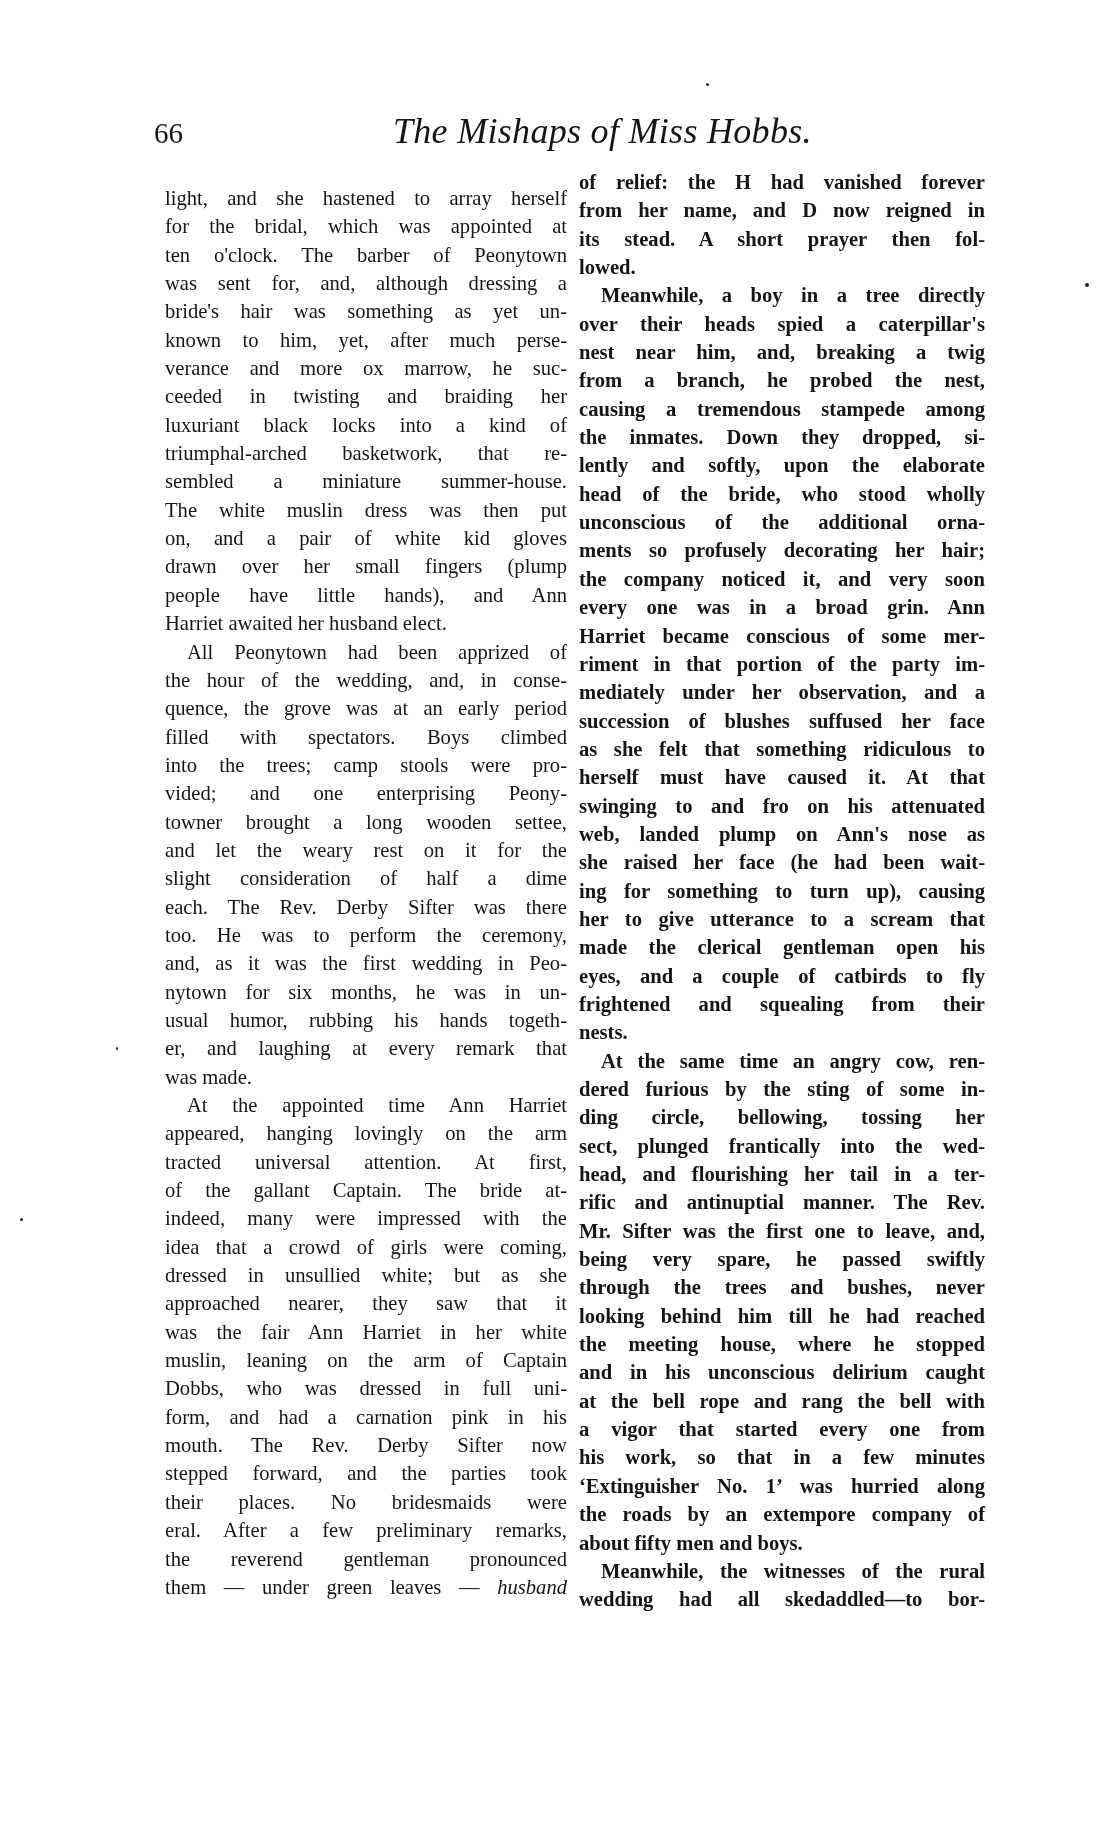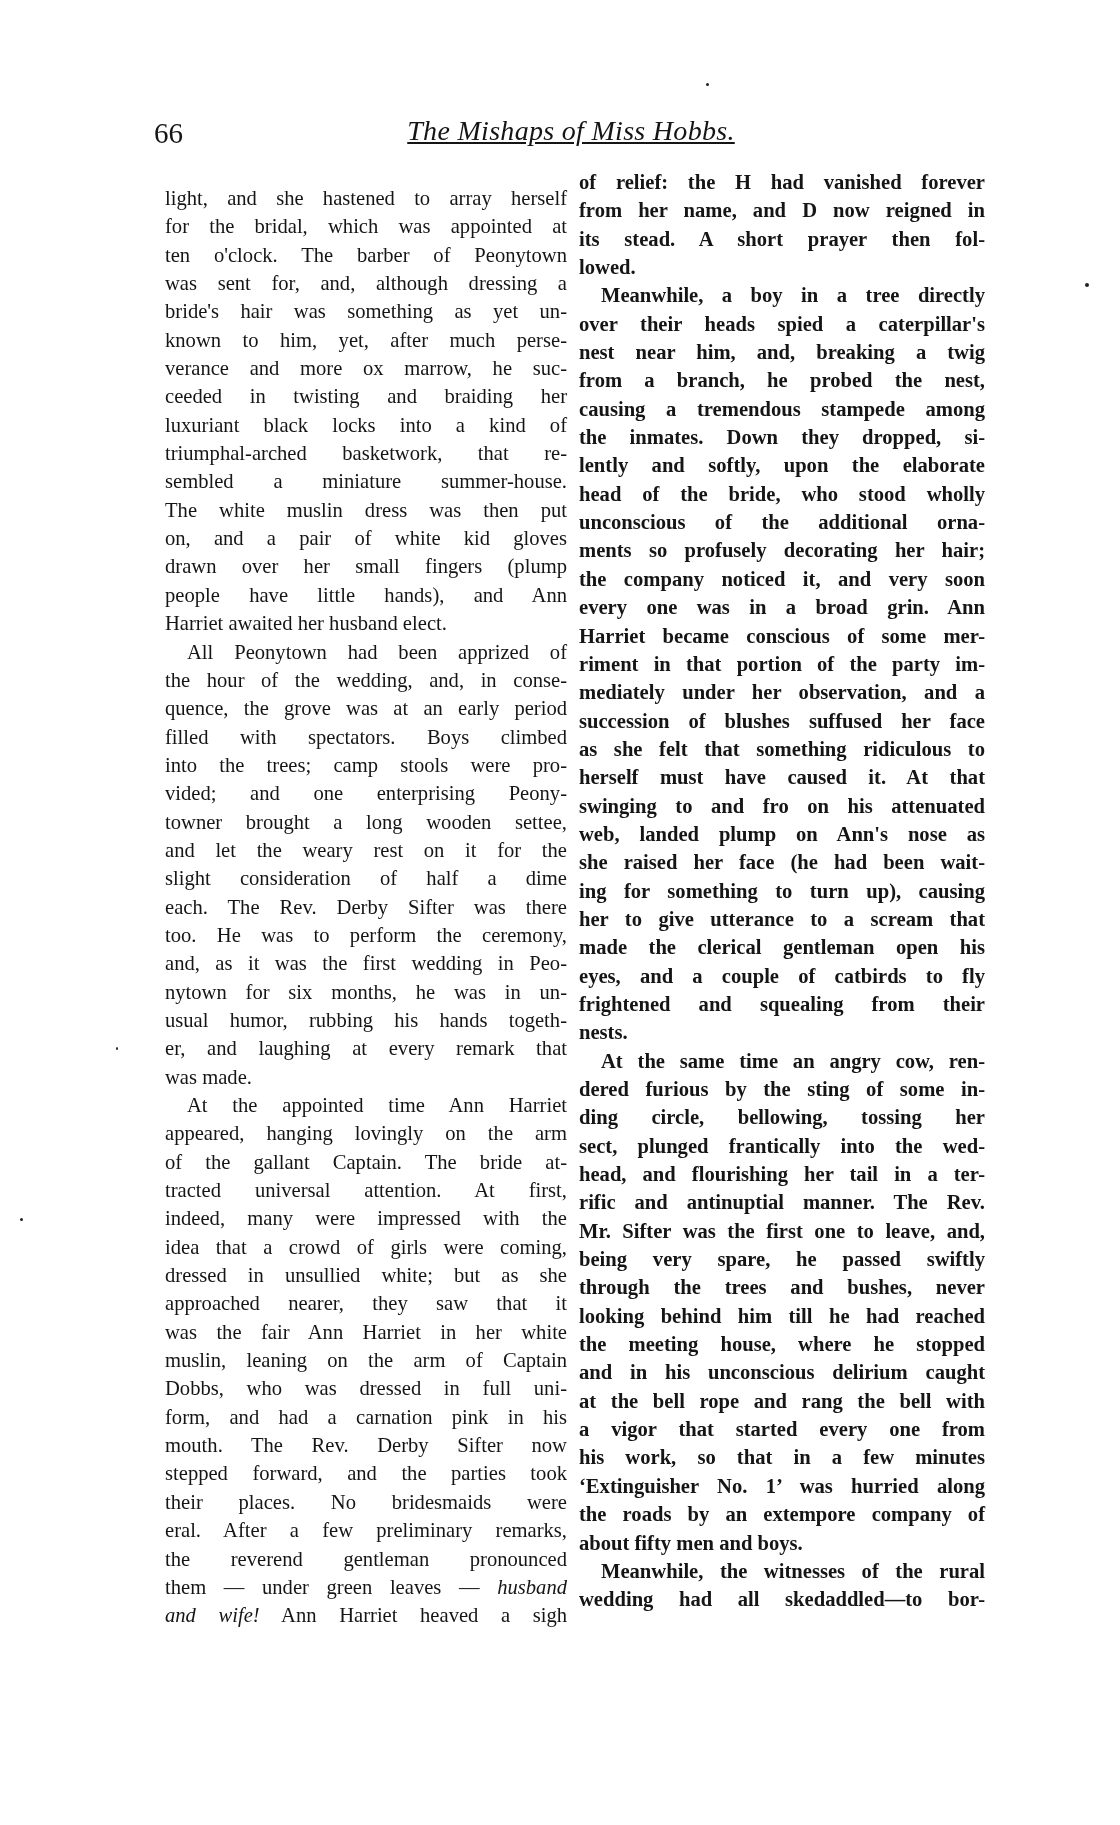--- a/index.html
+++ b/index.html
@@ -1,21 +1,21 @@
 <!DOCTYPE html>
 <html><head>
 <meta charset="utf-8">
 <style>
   html, body { margin: 0; padding: 0; background: #ffffff; }
   body { width: 1120px; height: 1825px; position: relative; overflow: hidden; color: #151515;
          font-family: "Liberation Serif", "DejaVu Serif", serif; }
   .page-header { position: absolute; left: 0; top: 0; width: 1120px; height: 160px; }
   .page-number { position: absolute; left: 154px; top: 118px; font-size: 29px; line-height: 30px; }
-  .running-title { position: absolute; left: 393px; top: 115px; width: 356px; font-size: 28px; line-height: 32px;
-                   font-style: italic; text-align: center; white-space: nowrap; letter-spacing: 0.3px; text-decoration: underline; }
+  .running-title { position: absolute; left: 393px; top: 115px; width: 356px; font-size: 36px; line-height: 32px;
+                   font-style: italic; text-align: center; white-space: nowrap; letter-spacing: 0.3px; }
   .column { position: absolute; top: 168px; }
   .col-left { left: 165px; width: 402px; margin-top: 16px; }
   .col-right { left: 579px; width: 406px; font-weight: bold; }
   .line { height: 28.35px; line-height: 28.35px; font-size: 20.6px; white-space: nowrap;
           text-align: justify; text-align-last: justify; overflow: visible; }
   .line.last { text-align-last: left; }
   .line.indent { padding-left: 22px; }
   .ital { font-style: italic; }
   .speck { position: absolute; background: #222; border-radius: 50%; }
 </style>
@@ -55,37 +55,36 @@
     <div class="line"><span>slight consideration of half a dime</span></div>
     <div class="line"><span>each.  The Rev. Derby Sifter was there</span></div>
     <div class="line"><span>too.  He was to perform the ceremony,</span></div>
     <div class="line"><span>and, as it was the first wedding in Peo-</span></div>
     <div class="line"><span>nytown for six months, he was in un-</span></div>
     <div class="line"><span>usual humor, rubbing his hands togeth-</span></div>
     <div class="line"><span>er, and laughing at every remark that</span></div>
     <div class="line last"><span>was made.</span></div>
     <div class="line indent"><span>At the appointed time Ann Harriet</span></div>
     <div class="line"><span>appeared, hanging lovingly on the arm</span></div>
+    <div class="line"><span>tracted universal attention.  At first,</span></div>
     <div class="line"><span>of the gallant Captain.  The bride at-</span></div>
-    <div class="line"><span>tracted universal attention.  At first,</span></div>
     <div class="line"><span>indeed, many were impressed with the</span></div>
     <div class="line"><span>idea that a crowd of girls were coming,</span></div>
     <div class="line"><span>dressed in unsullied white; but as she</span></div>
     <div class="line"><span>approached nearer, they saw that it</span></div>
     <div class="line"><span>was the fair Ann Harriet in her white</span></div>
     <div class="line"><span>muslin, leaning on the arm of Captain</span></div>
     <div class="line"><span>Dobbs, who was dressed in full uni-</span></div>
     <div class="line"><span>form, and had a carnation pink in his</span></div>
     <div class="line"><span>mouth.  The Rev. Derby Sifter now</span></div>
     <div class="line"><span>stepped forward, and the parties took</span></div>
     <div class="line"><span>their places.  No bridesmaids were</span></div>
     <div class="line"><span>eral.  After a few preliminary remarks,</span></div>
     <div class="line"><span>the reverend gentleman pronounced</span></div>
     <div class="line"><span>them — under green leaves —</span> <span class="ital">husband</span></div>
-    <div class="line"><span class="ital">and wife!</span><span>  Ann Harriet heaved a sigh</span></div>
   </div>
 <div class="column col-right" id="col-right">
     <div class="line"><span>of relief: the H had vanished forever</span></div>
     <div class="line"><span>from her name, and D now reigned in</span></div>
     <div class="line"><span>its stead.  A short prayer then fol-</span></div>
     <div class="line last"><span>lowed.</span></div>
     <div class="line indent"><span>Meanwhile, a boy in a tree directly</span></div>
     <div class="line"><span>over their heads spied a caterpillar's</span></div>
     <div class="line"><span>nest near him, and, breaking a twig</span></div>
     <div class="line"><span>from a branch, he probed the nest,</span></div>

